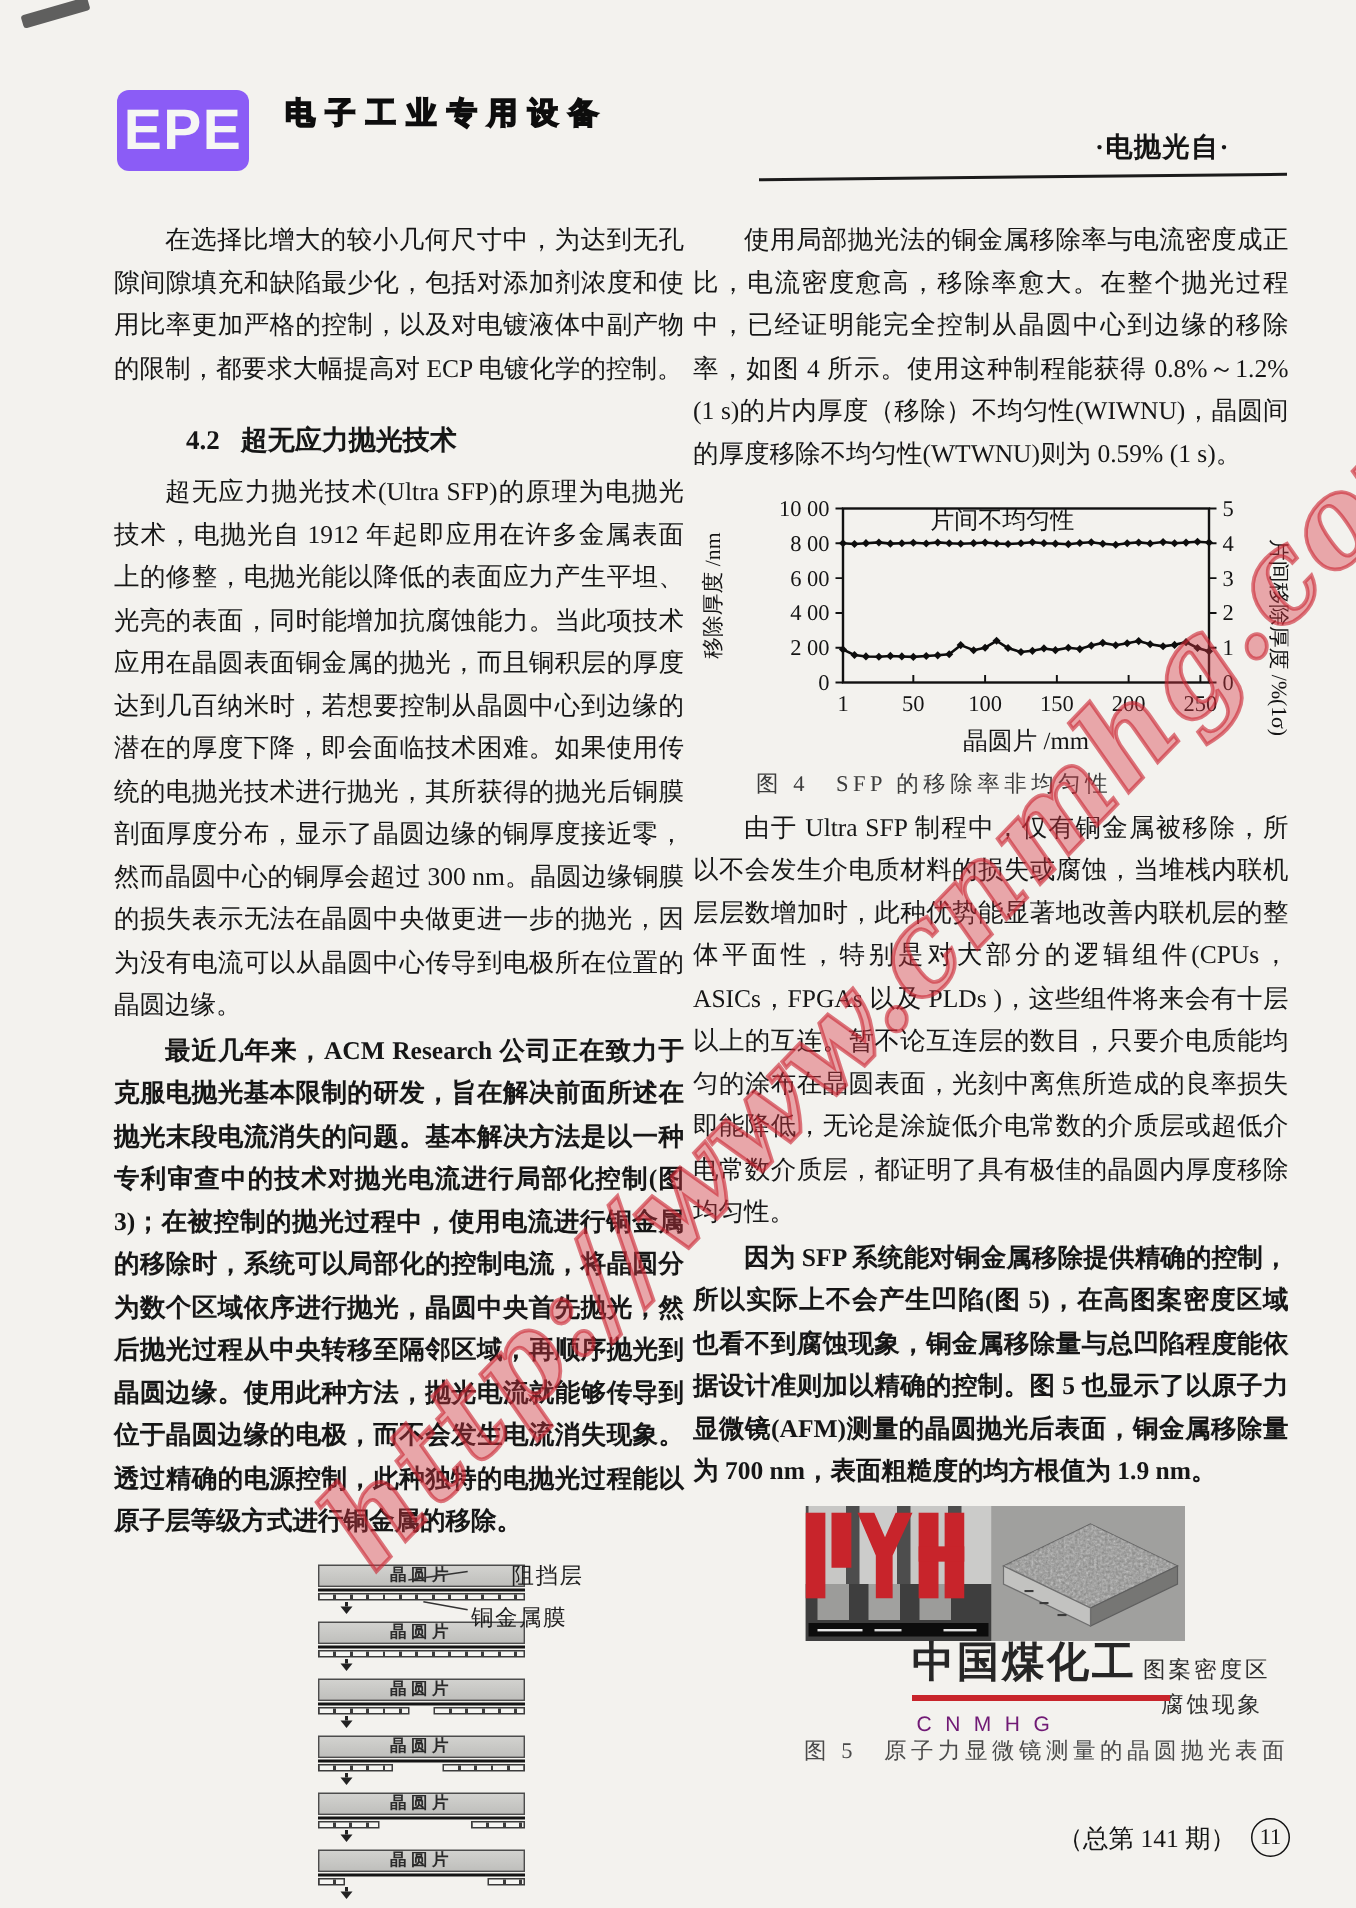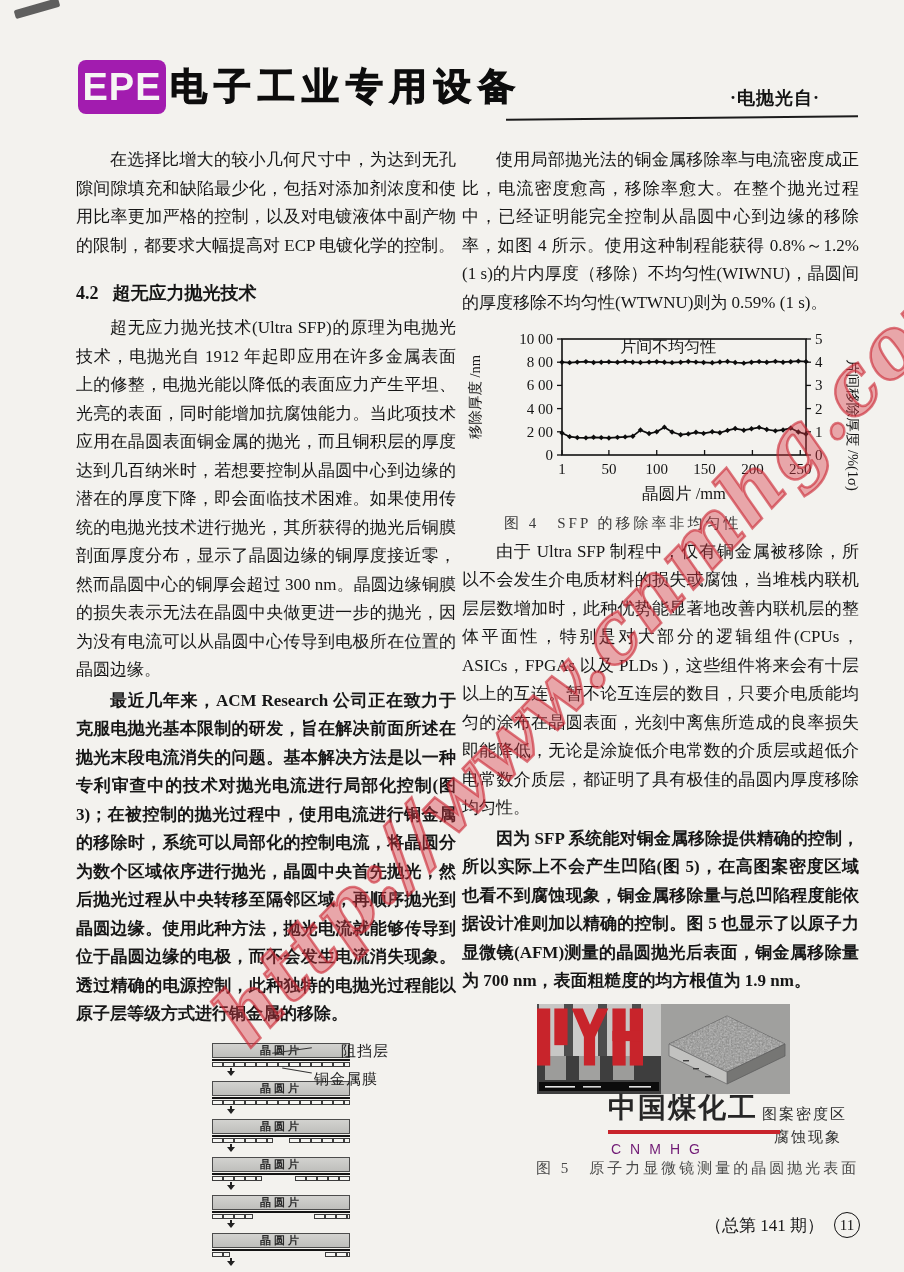--- a/index.html
+++ b/index.html
@@ -6,43 +6,43 @@
   body{
     width:904px;height:1272px;position:relative;overflow:hidden;
     background:#f3f2ee;color:#1a1a1a;
     font-family:"Liberation Serif","DejaVu Serif",serif;
   }
   .page{position:absolute;inset:0;}
 
   
   .logo-box{
     position:absolute;left:78px;top:60px;width:88px;height:54px;
-    background:#a21caf;color:#f6f6f4;border-radius:8px;
+    background:#8b5cf6;color:#f6f6f4;border-radius:8px;
     display:flex;align-items:center;justify-content:center;
     font-family:"Liberation Sans","DejaVu Sans",sans-serif;font-weight:bold;
     font-size:38px;letter-spacing:1px;
   }
   .journal-title{
-    position:absolute;left:170px;top:62px;
+    position:absolute;left:190px;top:62px;
     font-family:"Liberation Sans","DejaVu Sans",sans-serif;font-weight:bold;
-    font-size:37px;letter-spacing:7px;color:#0d0d0d;
+    font-size:20px;letter-spacing:7px;color:#0d0d0d;
     -webkit-text-stroke:1.2px #0d0d0d;
   }
   .section-label{position:absolute;left:730px;top:86px;font-size:18px;font-weight:bold;letter-spacing:1px;color:#141414;}
   .header-rule{position:absolute;left:506px;top:117px;width:352px;border-top:2px solid #1b1b1b;transform:rotate(-0.6deg);}
   .artifact{position:absolute;left:14px;top:4px;width:46px;height:9px;background:#2e2e2e;border-radius:2px;transform:rotate(-16deg);opacity:.75;}
 
   
   .col{position:absolute;top:146px;font-size:17px;line-height:28.5px;text-align:justify;color:#161616;}
   .col.left{left:76px;width:380px;}
   .col.right{left:462px;width:397px;}
   .para{margin:0;text-indent:2em;}
   .para + .para{margin-top:2px;font-weight:bold;}
   .sec-heading{margin:20px 0 8px 0;font-size:18px;font-weight:bold;line-height:26px;text-indent:0;}
-  .sec-heading .sec-num{margin-right:14px;font-family:"Liberation Serif",serif;}
+  .sec-heading .sec-num{margin-right:14px;font-family:"Liberation Serif",serif;margin-left:48px;}
 
   
   .fig3{position:relative;margin-top:14px;width:380px;}
   .wafer-frame{position:relative;margin-left:96px;width:138px;padding-left:40px;}
   .wafer-bar{
     box-sizing:border-box;height:15px;border:1px solid #4c4c4c;
     background:linear-gradient(#d2d2cf,#bfbfbc);
     display:flex;align-items:center;justify-content:center;
     font-size:11px;letter-spacing:3px;color:#2a2a2a;font-weight:bold;
   }

